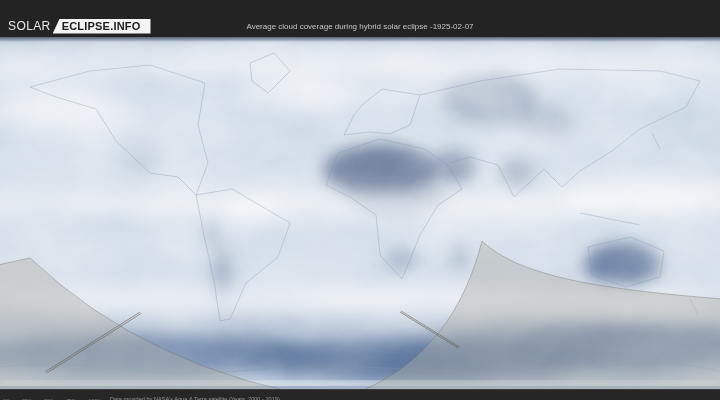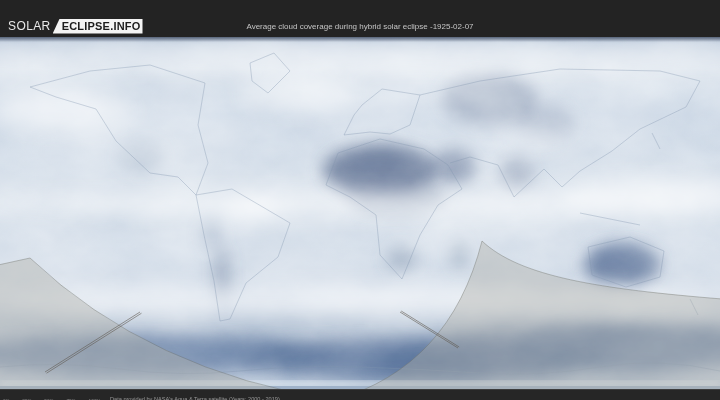--- a/index.html
+++ b/index.html
@@ -5,21 +5,21 @@
   html,body{margin:0;padding:0;background:#232323;}
   .page{position:relative;width:720px;height:400px;overflow:hidden;background:#232323;
         font-family:"Liberation Sans",sans-serif;margin-top:15px;}
 
   
   .header{position:absolute;top:0;left:0;width:720px;height:22px;background:#232323;
           display:flex;align-items:center;padding-left:8px;box-sizing:border-box;}
   .logo{display:flex;align-items:center;cursor:pointer;}
   .logo-solar{color:#e9e9e9;font-size:12px;font-weight:500;letter-spacing:0.4px;}
   .logo-box{background:#f4f4f4;color:#1c1c1c;font-size:11px;font-weight:700;letter-spacing:0.2px;
-            padding:1px 2px 2px 9px;margin-left:2px;
+            padding:1px 10px 2px 9px;margin-left:2px;
             clip-path:polygon(7px 0,100% 0,100% 100%,0 100%);}
   .map-title{position:absolute;left:50%;top:50%;transform:translate(-50%,-50%);
              color:#c6c6c6;font-size:8px;white-space:nowrap;}
 
   
   .map-wrap{position:absolute;top:22px;left:0;width:720px;height:352px;background:#cfdbe8;}
   .map-wrap svg{display:block;width:100%;height:100%;}
 
   
   .footer{position:absolute;top:374px;left:0;width:720px;height:26px;background:#262626;

